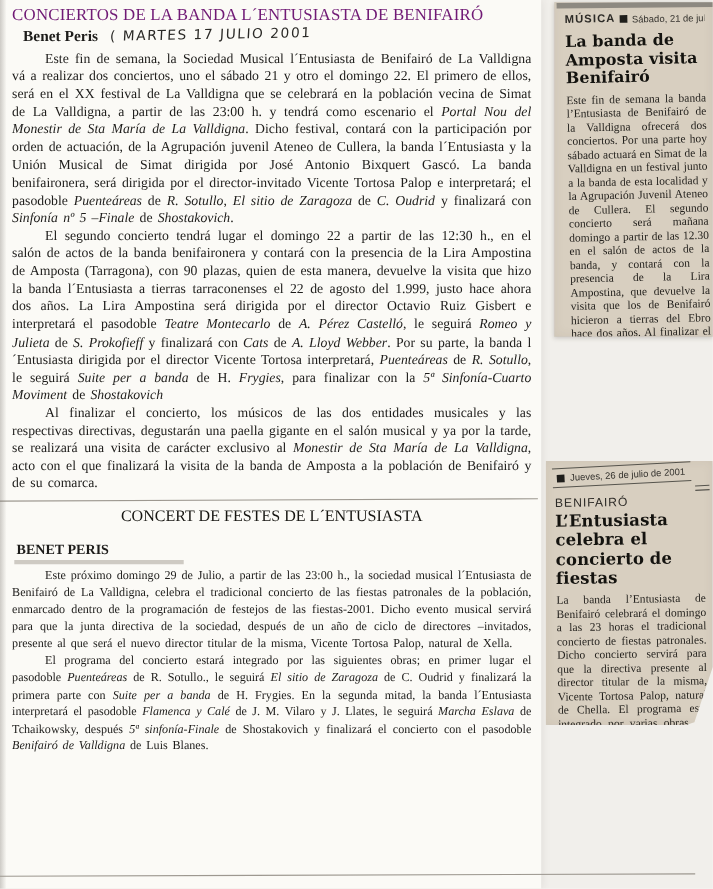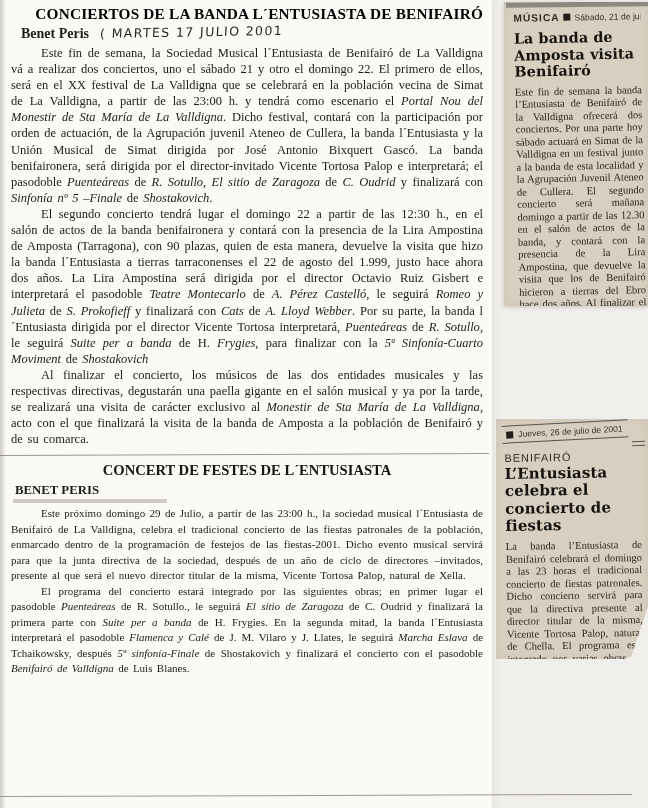--- a/index.html
+++ b/index.html
@@ -13,38 +13,38 @@
     background:linear-gradient(90deg,rgba(120,115,108,.35),rgba(120,115,108,0));pointer-events:none;z-index:5;}
 
   
   .main-article{
     position:absolute;left:0;top:0;width:492px;height:808px;
     background:#fbfaf6;box-shadow:2px 0 7px rgba(60,55,48,.08);
     padding:5px 9px 0 11px;box-sizing:border-box;overflow:hidden;
     color:#1d1c1a;
   }
   .main-title{
-    margin:0;text-align:right;font-size:15.3px;letter-spacing:.2px;
-    font-weight:bold;color:#000000;
+    margin:0;text-align:left;font-size:15.3px;letter-spacing:.2px;
+    font-weight:normal;color:#701a75;
   }
   .byline-row{margin:1px 0 3px 10px;white-space:nowrap;}
   .byline{font-weight:bold;font-size:14px;}
   .handwritten{
     display:inline-block;margin-left:7px;
     font-family:"DejaVu Sans", sans-serif;font-size:12.5px;font-weight:500;
     letter-spacing:1.4px;color:#2a2926;
     transform:rotate(-1deg) skewX(-4deg);transform-origin:left center;
   }
   .body-p{
     margin:0;font-size:12.5px;line-height:16.1px;text-align:justify;
     text-indent:30px;word-spacing:1.6px;
   }
   .rule{border:0;border-top:1.4px solid #9d9890;}
   .rule-mid{margin:7px 0 7px -11px;width:489px;transform:rotate(-.25deg);}
-  .sub-title{margin:2px 0 1px;text-align:center;font-size:14.6px;font-weight:bold;color:#161511;}
+  .sub-title{margin:2px 0 12px;text-align:center;font-size:14.6px;font-weight:normal;color:#161511;}
   .byline2{
     display:inline-block;margin:0 0 3px 2px;font-weight:bold;font-size:12.8px;
     border-bottom:4px solid rgba(150,144,134,.45);padding:0 68px 1px 2px;
   }
   .second-article .body-p{font-size:11px;line-height:15.5px;}
   .rule-bottom{position:absolute;left:0;bottom:4px;width:632px;transform:rotate(-.2deg);z-index:6;}
 
   
   .clipping{
     position:absolute;background:#d8cfc0;color:#211f1b;

